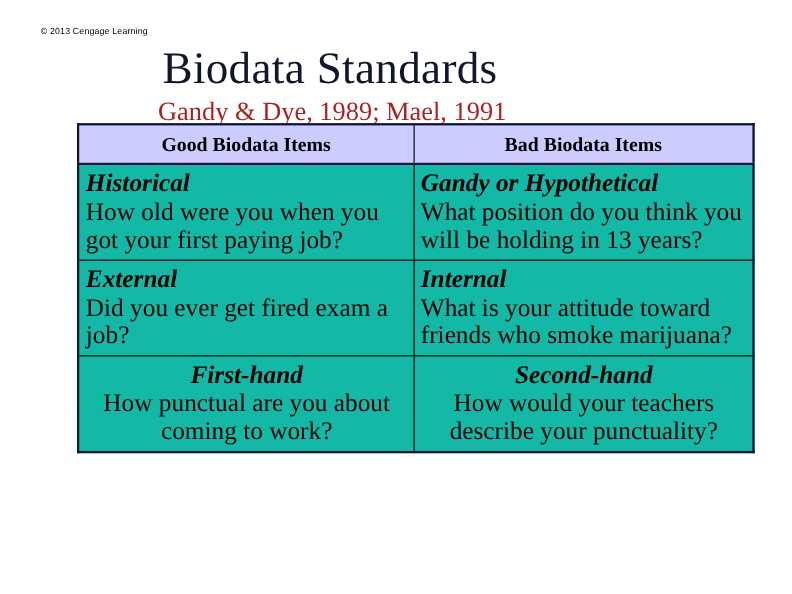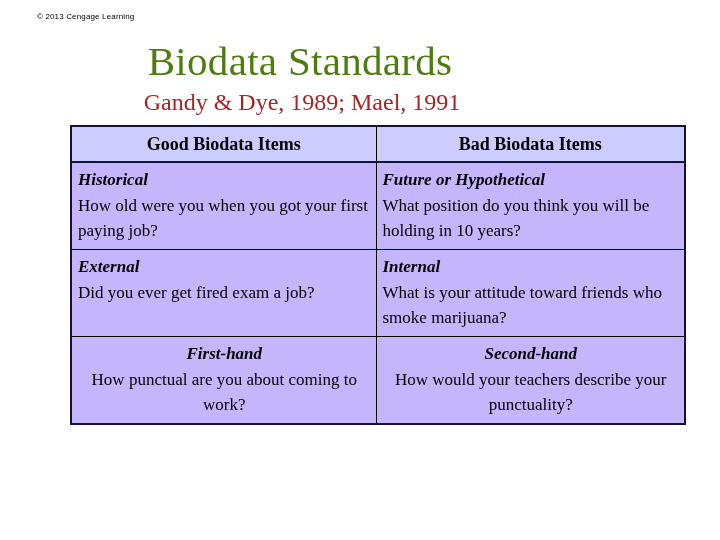--- a/index.html
+++ b/index.html
@@ -12,38 +12,38 @@
     background: #ffffff;
     font-family: "Liberation Serif", "DejaVu Serif", serif;
     overflow: hidden;
     position: relative;
   }
 
   
   .copyright {
     position: absolute;
     left: 37px;
-    top: 12px;
+    top: 24px;
     font-family: "Liberation Sans", sans-serif;
     font-size: 8px;
     color: #000000;
     letter-spacing: 0.15px;
     white-space: nowrap;
   }
 
   
   .title {
     position: absolute;
     left: 0;
     top: 38px;
     width: 600px;
     text-align: center;
     font-size: 41px;
     line-height: 46px;
-    color: #4d7c0f;
+    color: #0f172a;
     font-weight: normal;
     letter-spacing: 0.3px;
     white-space: nowrap;
   }
   .subtitle {
     position: absolute;
     left: 0;
     top: 88px;
     width: 604px;
     text-align: center;
@@ -51,27 +51,27 @@
     line-height: 28px;
     color: #aa2222;
     font-weight: normal;
     white-space: nowrap;
   }
 
   
   .biodata-table {
     position: absolute;
     left: 70px;
-    top: 125px;
+    top: 112px;
     width: 614px;
     border: 2.5px solid #12123a;
     border-collapse: collapse;
     box-sizing: border-box;
     table-layout: fixed;
-    background: #c4b5fd;
+    background: #14b8a6;
     padding-left: 48px;
   }
   .biodata-table col.c1 { width: 305px; }
   .biodata-table col.c2 { width: 309px; }
 
   .biodata-table th,
   .biodata-table td {
     border: 1px solid #000000;
     vertical-align: top;
     padding: 0;
@@ -86,21 +86,21 @@
     color: #000000;
     height: 34px;
     line-height: 34px;
     padding: 0 4px;
     border-bottom: 2.5px solid #12123a;
     white-space: nowrap;
   }
 
   .biodata-table tbody td {
     padding: 4px 5px 6px 6px;
-    font-size: 17px;
+    font-size: 23px;
     line-height: 25px;
     color: #000000;
   }
   .cat {
     font-weight: bold;
     font-style: italic;
     display: block;
     margin-bottom: 1px;
     white-space: nowrap;
   }
@@ -134,22 +134,22 @@
       <th>Bad Biodata Items</th>
     </tr>
   </thead>
   <tbody>
     <tr class="r0">
       <td>
         <span class="cat">Historical</span>
         <span class="qs">How old were you when you got your first paying job?</span>
       </td>
       <td>
-        <span class="cat">Future or Hypothetical</span>
-        <span class="qs">What position do you think you will be holding in 10 years?</span>
+        <span class="cat">Gandy or Hypothetical</span>
+        <span class="qs">What position do you think you will be holding in 13 years?</span>
       </td>
     </tr>
     <tr class="r1">
       <td>
         <span class="cat">External</span>
         <span class="qs">Did you ever get fired exam a job?</span>
       </td>
       <td>
         <span class="cat">Internal</span>
         <span class="qs">What is your attitude toward friends who smoke marijuana?</span>

